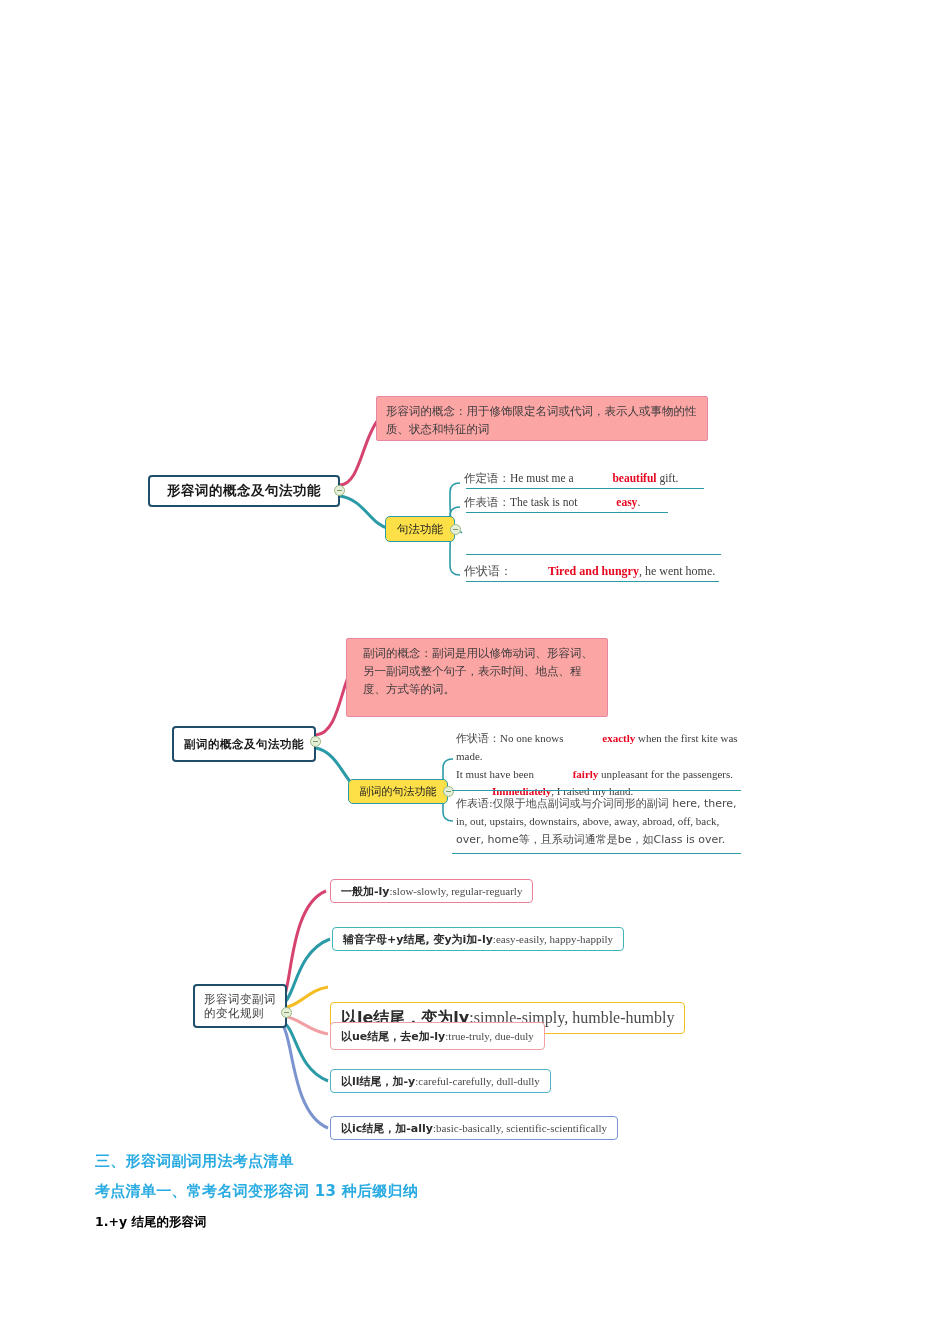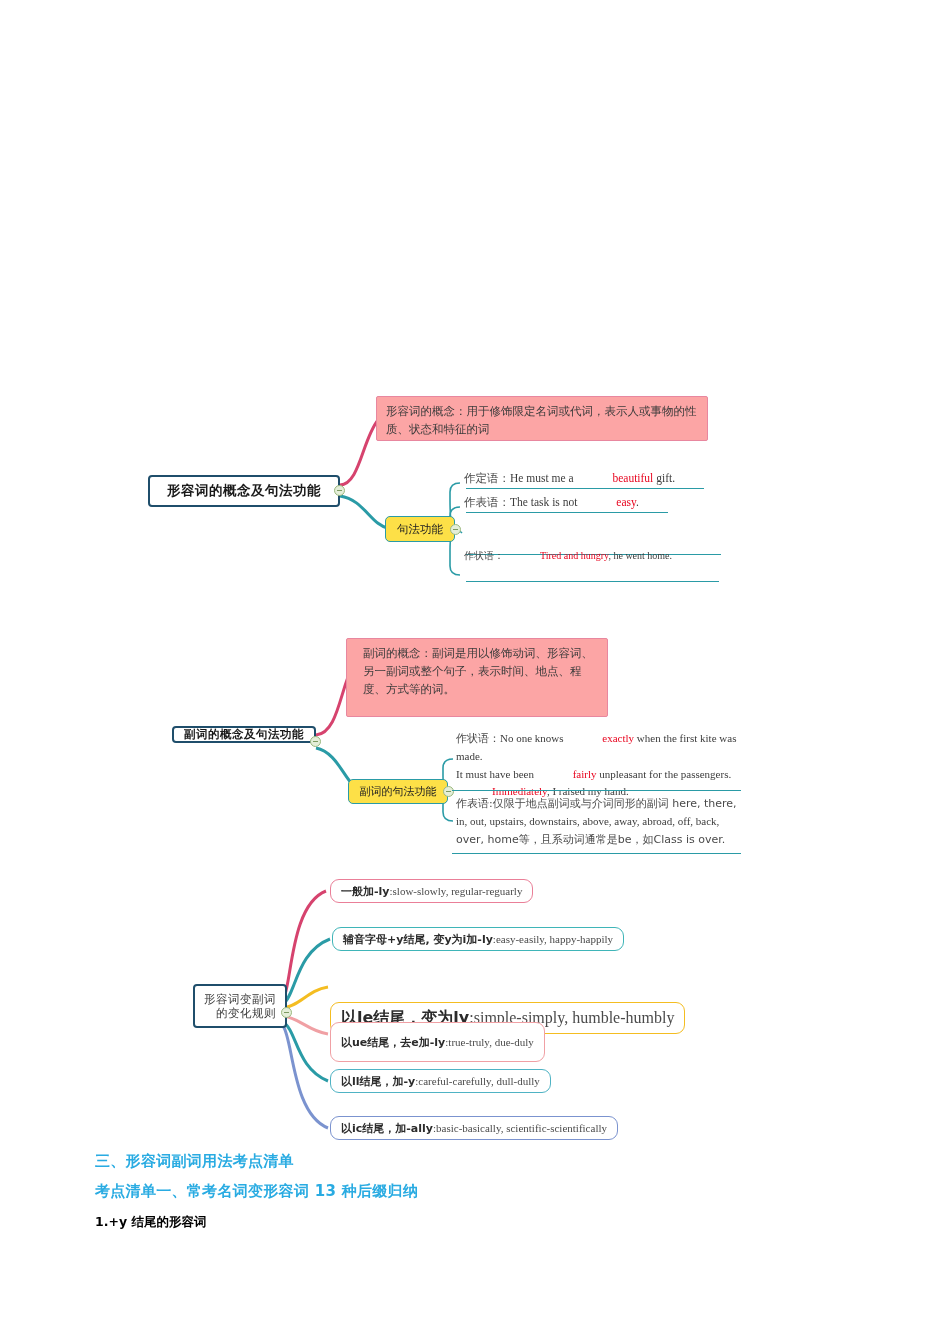--- a/index.html
+++ b/index.html
@@ -15,46 +15,46 @@
   
   .node{
     position:absolute;box-sizing:border-box;background:#ffffff;
     display:flex;align-items:center;justify-content:center;
   }
   .root-node{
     border:2px solid #1f4e6b;border-radius:4px;
     font-weight:bold;color:#1a1a1a;letter-spacing:.5px;
     box-shadow:0 0 0 0 rgba(0,0,0,0);
   }
-  .root-node .rl{line-height:1.25;text-align:right;}
+  .root-node .rl{line-height:1.25;text-align:left;}
   .sub-node{
     border:1.6px solid #2a9ba6;border-radius:5px;color:#222;
     background:#fde047;
   }
   .concept-box{
     position:absolute;box-sizing:border-box;background:#fca5a5;
     border:1.4px solid #e8879f;border-radius:2px;
     color:#3b3b3b;line-height:1.55;padding:6px 9px;
   }
   .rule-box{
     position:absolute;box-sizing:border-box;background:#fff;
-    border-radius:9px;padding:5px 10px;display:flex;align-items:center;
+    border-radius:4px;padding:5px 10px;display:flex;align-items:center;
     color:#3a3a3a;white-space:nowrap;
   }
   .rule-box .cn{font-family:"DejaVu Sans",sans-serif;font-weight:bold;color:#2b2b2b;}
   .rule-box .en{font-family:"Liberation Serif","DejaVu Serif",serif;color:#4a4a4a;}
 
   
   .txt-row{
     position:absolute;box-sizing:border-box;
     font-family:"Liberation Serif","DejaVu Serif",serif;
     color:#3c3c3c;line-height:1.5;padding-bottom:2px;
   }
   .txt-row .cn{font-family:"DejaVu Sans",sans-serif;color:#4a4a4a;}
-  .hl{color:#e8051f;font-weight:normal;padding-left:36px;}
+  .hl{color:#e8051f;font-weight:bold;padding-left:36px;}
   .uline{position:absolute;height:1.4px;background:#2a9ba6;}
 
   
   .dot{
     position:absolute;width:11px;height:11px;border-radius:50%;
     background:#e4eed8;border:1px solid #9bb87e;box-sizing:border-box;
   }
   .dot:after{
     content:"";position:absolute;left:2px;top:4px;width:5px;height:1px;background:#7d9a61;
   }
@@ -118,26 +118,26 @@
   </div>
   <div class="uline" style="left:466px;top:488px;width:238px;"></div>
 
   <div class="txt-row" style="left:464px;top:494px;width:262px;font-size:11.5px;">
     <span class="cn">作表语：</span><span>The task is not </span><span class="hl">easy</span><span>.</span>
   </div>
   <div class="uline" style="left:466px;top:512px;width:202px;"></div>
 
   <div class="uline" style="left:466px;top:554px;width:255px;"></div>
 
-  <div class="txt-row" style="left:464px;top:548px;width:262px;font-size:10px;">
+  <div class="txt-row" style="left:464px;top:562px;width:262px;font-size:12px;">
     <span class="cn">作状语：</span><span></span><span class="hl">Tired and hungry</span><span>, he went home.</span>
   </div>
   <div class="uline" style="left:466px;top:581px;width:253px;"></div>
 
-  <div class="node root-node" style="left:172px;top:726px;width:144px;height:17px;font-size:11.5px;">
+  <div class="node root-node" style="left:172px;top:726px;width:144px;height:36px;font-size:11.5px;">
     <span class="rl">副词的概念及句法功能</span>
   </div>
   <div class="dot" style="left:310px;top:736px;"></div>
 
   <div class="concept-box" style="left:346px;top:638px;width:262px;height:79px;font-size:11.5px;font-family:'DejaVu Sans',sans-serif;padding-left:16px;">
     <span>副词的概念：副词是用以修饰动词、形容词、另一副词或整个句子，表示时间、地点、程度、方式等的词。</span>
   </div>
 
   <div class="node sub-node" style="left:348px;top:779px;width:100px;height:25px;font-size:11px;font-family:'DejaVu Sans',sans-serif;">
     <span>副词的句法功能</span>
@@ -177,21 +177,21 @@
       <span class="en">: </span>
       <span class="en">easy-easily, happy-happily</span>
   </div>
 
   <div class="rule-box" style="left:330px;top:1002px;height:32px;border:1.4px solid #f4bd21;font-size:16px;">
     <span class="cn">以le结尾，变为ly</span>
       <span class="en">: </span>
       <span class="en">simple-simply, humble-humbly</span>
   </div>
 
-  <div class="rule-box" style="left:330px;top:1022px;height:40px;border:1.4px solid #f0a0a4;font-size:11px;">
+  <div class="rule-box" style="left:330px;top:1022px;height:28px;border:1.4px solid #f0a0a4;font-size:11px;">
     <span class="cn">以ue结尾，去e加-ly</span>
       <span class="en">: </span>
       <span class="en">true-truly, due-duly</span>
   </div>
 
   <div class="rule-box" style="left:330px;top:1069px;height:24px;border:1.4px solid #4fb3c4;font-size:11px;">
     <span class="cn">以ll结尾，加-y</span>
       <span class="en">: </span>
       <span class="en">careful-carefully, dull-dully</span>
   </div>

